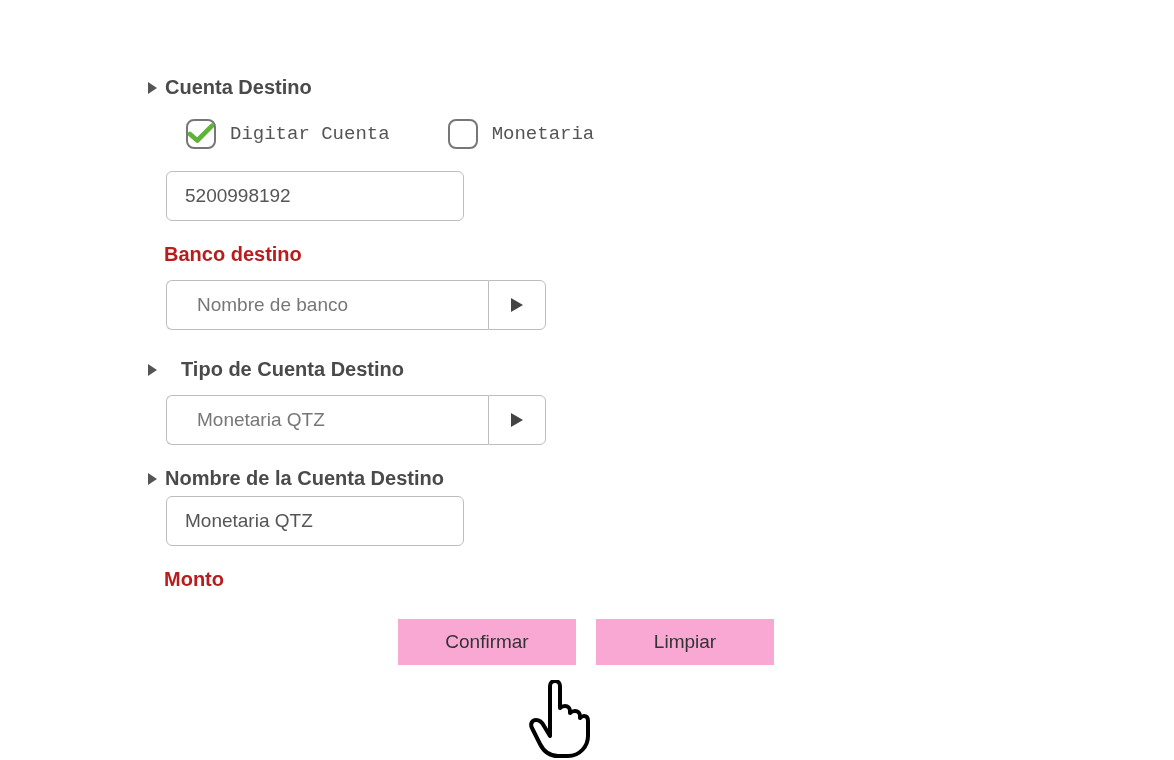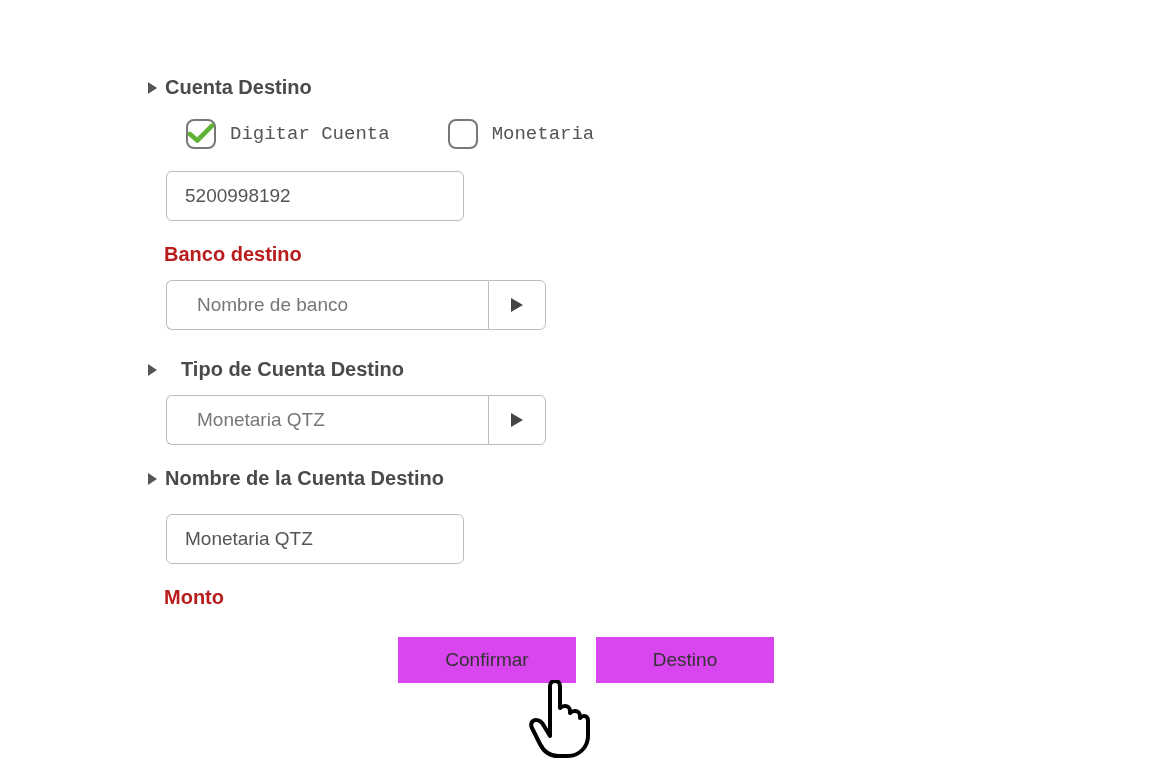--- a/index.html
+++ b/index.html
@@ -106,21 +106,21 @@
   }
   .btn-row {
     display: flex;
     gap: 20px;
     margin-top: 28px;
     margin-left: 250px;
   }
   .btn {
     width: 178px;
     height: 46px;
-    background: #d946ef;
+    background: #f9a8d4;
     border: none;
     font-size: 19px;
     color: #333;
     display: flex;
     align-items: center;
     justify-content: center;
     cursor: pointer;
     font-weight: 500;
   }
   .cursor-hand {
@@ -183,37 +183,37 @@
   </div>
   <div class="select-wrap">
     <div class="select-body">Monetaria QTZ</div>
     <div class="select-btn">
       <svg width="12" height="14" viewBox="0 0 12 14">
           <polygon points="0,0 12,7 0,14" fill="#444"></polygon>
         </svg>
     </div>
   </div>
 
-  <div class="section-label" style="margin-top:22px; margin-bottom:24px;">
+  <div class="section-label" style="margin-top:22px; margin-bottom:6px;">
     <span class="tri">
       <svg width="9" height="12" viewBox="0 0 9 12">
           <polygon points="0,0 9,6 0,12" fill="#555"></polygon>
         </svg>
     </span>
     <span>Nombre de la Cuenta Destino</span>
   </div>
   <div class="text-input">
     <span>Monetaria QTZ</span>
   </div>
 
   <div class="plain-label">Monto</div>
 
   <div class="btn-row">
     <div class="btn">Confirmar</div>
-    <div class="btn">Destino</div>
+    <div class="btn">Limpiar</div>
   </div>
 
 </div>
 
 <div class="cursor-hand">
   <svg width="62" height="78" viewBox="0 0 62 78">
     <path d="M22 6 C22 3 24 1 27 1 C30 1 32 3 32 6 L32 28 C32 28 34 26 37 26 C40 26 42 28 42 31 L42 33 C42 33 44 31 47 31 C50 31 52 33 52 36 L52 38 C52 38 54 36 56 36 C59 36 60 38 60 41 L60 56 C60 66 52 76 40 76 L30 76 C22 76 16 72 12 64 L4 48 C2 44 4 40 8 40 C11 40 14 42 16 46 L22 56 Z" fill="#ffffff" stroke="#000000" stroke-width="4" stroke-linejoin="round"></path>
   </svg>
 </div>
 

